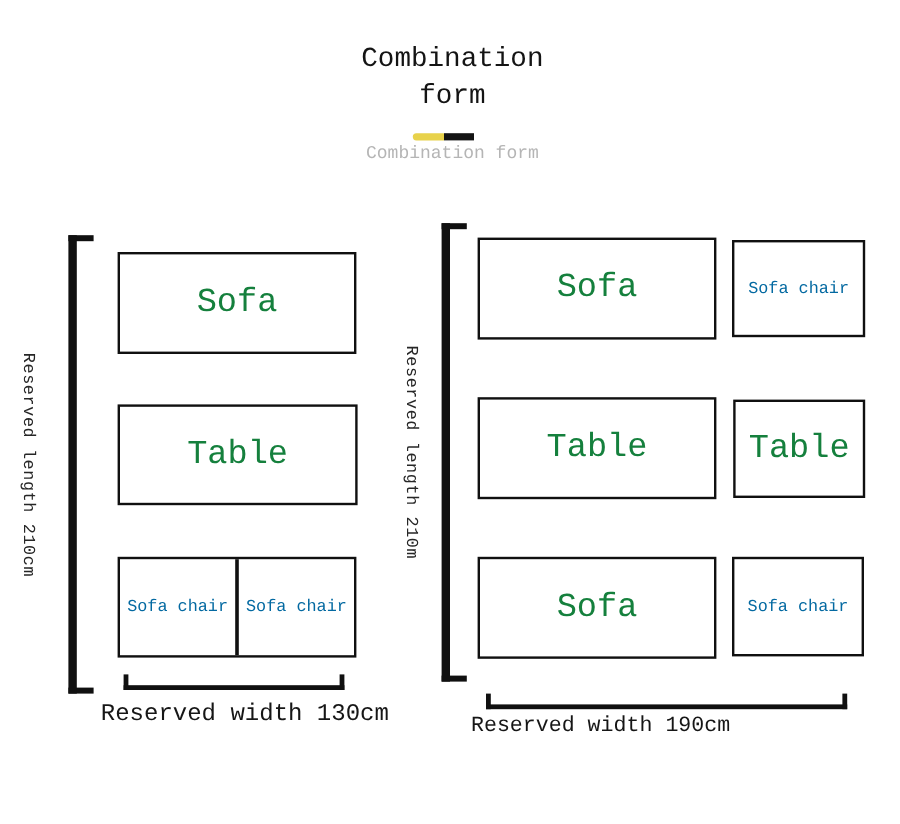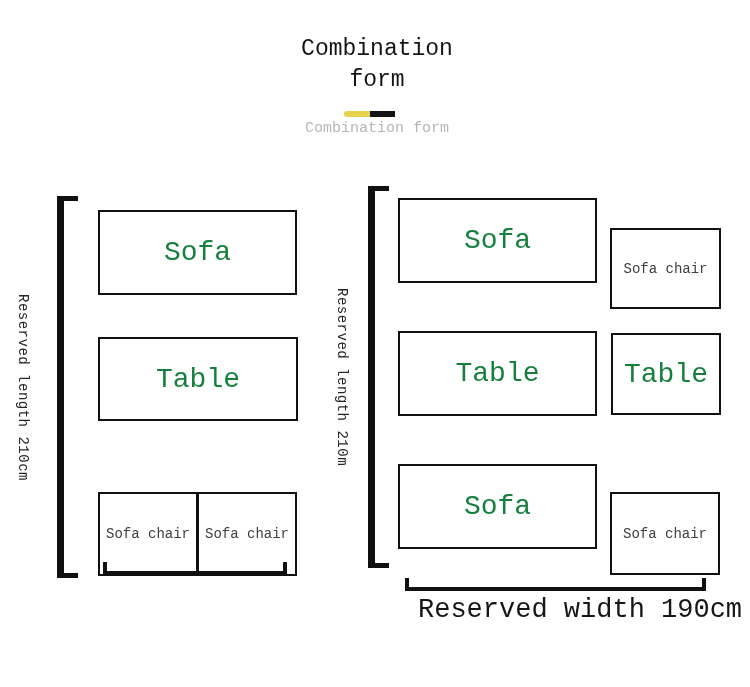--- a/index.html
+++ b/index.html
@@ -60,21 +60,21 @@
   .box {
     position: absolute;
     box-sizing: border-box;
     border: 2px solid #101010;
     background: #ffffff;
     display: flex;
     align-items: center;
     justify-content: center;
   }
   .lg { font-size: 28px; color: #15803d; }
-  .sm { font-size: 14px; color: #404040; margin-top: 28px; }
+  .sm { font-size: 14px; color: #0369a1; }
 
   .duo {
     position: absolute;
     box-sizing: border-box;
     border: 2px solid #101010;
     background: #ffffff;
     display: flex;
   }
   .duo-cell {
     flex: 1;
@@ -135,21 +135,21 @@
   
   #r-vbracket  { left: 368px; top: 186px; }
   #r-vlabel    { left: 329px; top: 186px; }
   #r-sofa-top  { left: 398px; top: 198px; width: 199px; height: 85px; }
   #r-chair-top { left: 610px; top: 200px; width: 111px; height: 81px; }
   #r-table-lg  { left: 398px; top: 331px; width: 199px; height: 85px; }
   #r-table-sm  { left: 611px; top: 333px; width: 110px; height: 82px; }
   #r-sofa-bot  { left: 398px; top: 464px; width: 199px; height: 85px; }
   #r-chair-bot { left: 610px; top: 464px; width: 110px; height: 83px; }
   #r-hbracket  { left: 405px; top: 578px; width: 301px; }
-  #r-wlabel    { left: 418px; top: 595px; width: 253px; font-size: 27px; }
+  #r-wlabel    { left: 374px; top: 595px; width: 253px; font-size: 18px; }
 </style>
 </head>
 <body>
 
 <div class="page">
 
   <div class="title">Combination form</div>
   <div class="underline">
     <span class="u-yellow"></span>
     <span class="u-black"></span>
@@ -169,20 +169,21 @@
     <div class="duo-cell">
       <span>Sofa chair</span>
     </div>
     <div class="duo-div"></div>
     <div class="duo-cell">
       <span>Sofa chair</span>
     </div>
   </div>
 
   <div class="hbracket" id="l-hbracket"></div>
+  <div class="wlabel" id="l-wlabel">Reserved width 130cm</div>
 
   <div class="vbracket" id="r-vbracket"></div>
   <div class="vlabel" id="r-vlabel">Reserved length 210m</div>
 
   <div class="box lg" id="r-sofa-top">
     <span>Sofa</span>
   </div>
   <div class="box sm" id="r-chair-top">
     <span>Sofa chair</span>
   </div>

